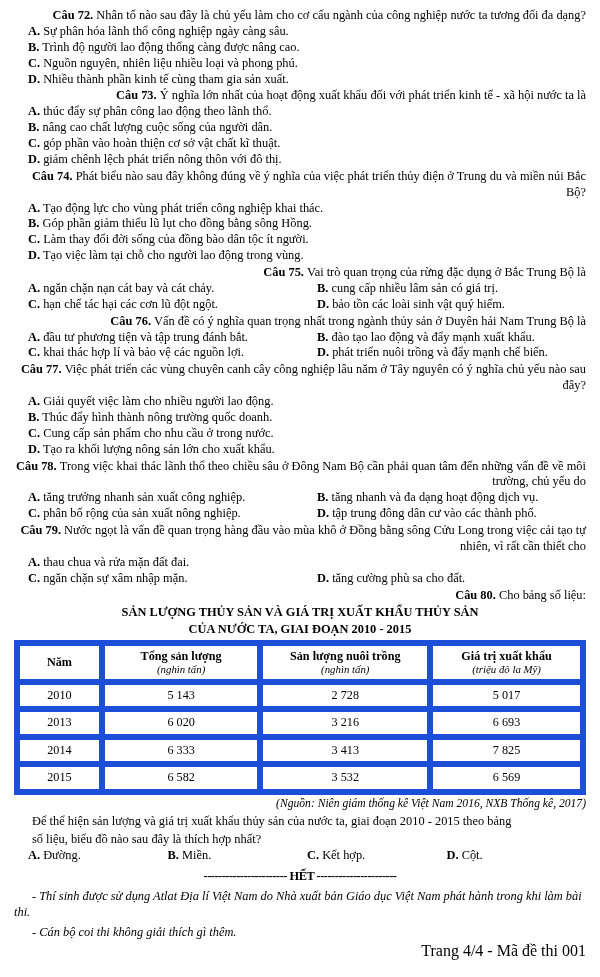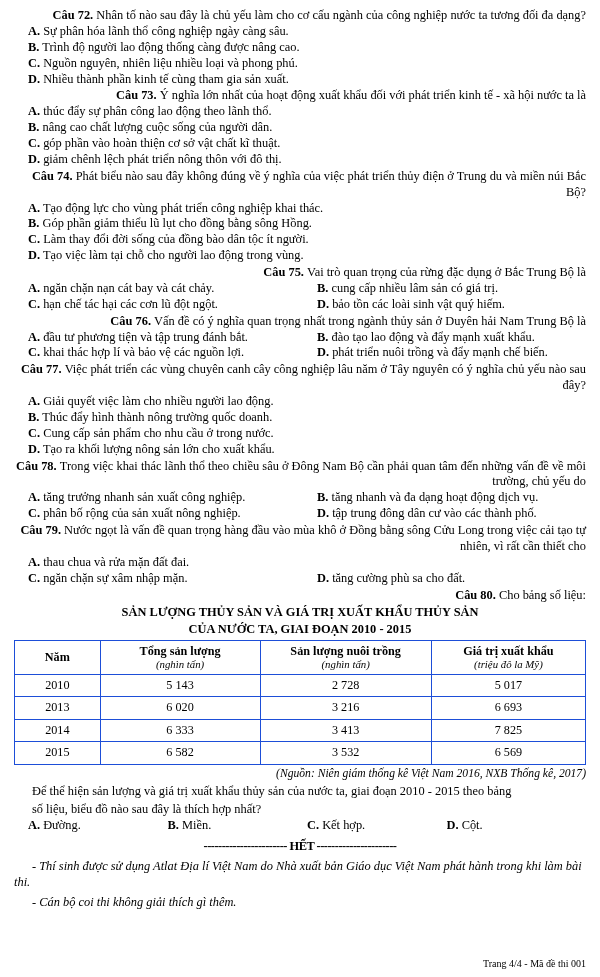--- a/index.html
+++ b/index.html
@@ -52,21 +52,21 @@
     line-height: 1.2;
     margin-top: 2px;
   }
   table.data {
     border-collapse: collapse;
     width: 100%;
     margin-top: 3px;
     font-size: 12.2px;
   }
   table.data th, table.data td {
-    border: 1px solid #1d4ed8;
+    border: 6px solid #1d4ed8;
     text-align: center;
     padding: 3px 2px;
     vertical-align: middle;
   }
   table.data th {
     font-weight: bold;
     line-height: 1.15;
   }
   table.data th .unit {
     font-weight: normal;
@@ -97,22 +97,22 @@
     margin-top: 6px;
   }
   .note {
     font-style: italic;
     margin-top: 4px;
     text-indent: 18px;
   }
   .footer {
     position: absolute;
     right: 14px;
-    bottom: 6px;
-    font-size: 10px;
+    bottom: 16px;
+    font-size: 16px;
   }
   .dash { letter-spacing: -0.5px; }
 </style>
 </head>
 <body>
 
 <div class="page">
 
   <div class="q">
     <div class="q-stem">

